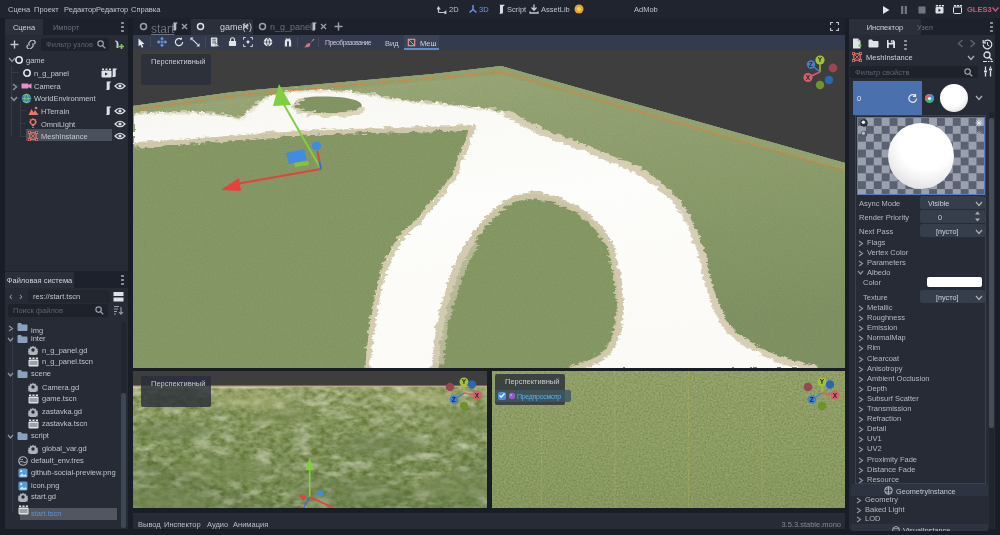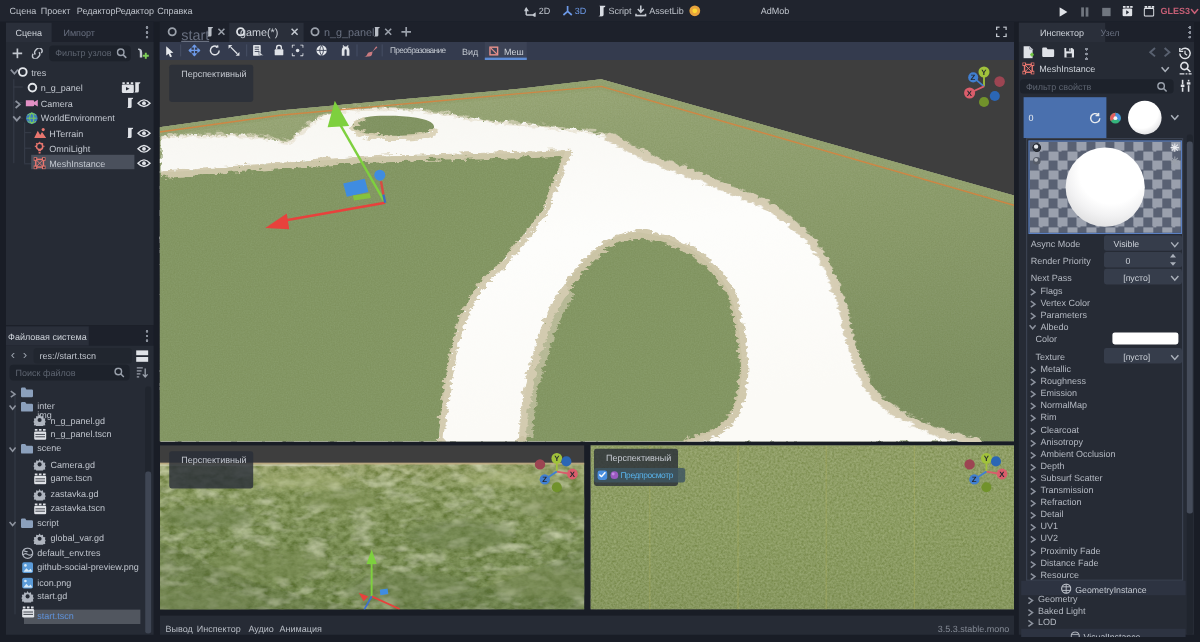--- a/index.html
+++ b/index.html
@@ -106,21 +106,21 @@
 <div class="abs" style="left:20px;top:102px;width:1px;height:34px;background:#353b47;"></div>
 <div class="abs" style="left:20px;top:110px;width:6px;height:1px;background:#353b47;"></div>
 <div class="abs" style="left:20px;top:123px;width:6px;height:1px;background:#353b47;"></div>
 <div class="abs" style="left:20px;top:136px;width:6px;height:1px;background:#353b47;"></div>
 <svg style="left:8px;top:57px;" width="8" height="6" viewBox="0 0 8 6">
     <path d="M1 1 L4 4.5 L7 1" stroke="#8d939e" stroke-width="1.4" fill="none"></path>
   </svg>
 <svg style="left:14px;top:55px;" width="10" height="10" viewBox="0 0 10 10">
     <circle cx="5" cy="5" r="3.2" stroke="#e3e6ea" stroke-width="1.6" fill="none"></circle>
   </svg>
-<div class="trow" style="left:26px;top:54px;">tres</div>
+<div class="trow" style="left:26px;top:54px;">game</div>
 <svg style="left:22px;top:68px;" width="10" height="10" viewBox="0 0 10 10">
     <circle cx="5" cy="5" r="3.2" stroke="#e3e6ea" stroke-width="1.6" fill="none"></circle>
   </svg>
 <div class="trow" style="left:34px;top:67px;">n_g_panel</div>
 <svg style="left:101px;top:68px;" width="11" height="10" viewBox="0 0 11 10">
     <rect x="0.5" y="2.5" width="10" height="7" rx="1" fill="#dfe2e7"></rect>
     <path d="M1 0.5 h2 v1.5 h-2z M4.5 0.5 h2 v1.5 h-2z M8 0.5 h2 v1.5 h-2z" fill="#dfe2e7"></path>
     <path d="M4 4.5 L7 6 L4 7.5z" fill="#262b35"></path>
   </svg>
 <svg style="left:110px;top:68px;" width="9" height="10" viewBox="0 0 9 10">
@@ -207,21 +207,21 @@
     </svg>
 
 <div class="abs" style="left:12px;top:328px;width:1px;height:184px;background:#333945;"></div>
 
 <svg style="left:8px;top:325px;" width="6" height="7" viewBox="0 0 6 7">
       <path d="M1 1 L4.5 3.5 L1 6" stroke="#8d939e" stroke-width="1.3" fill="none"></path>
     </svg>
 <svg style="left:17px;top:322px;" width="11" height="10" viewBox="0 0 11 10">
       <path d="M0.5 2 a1 1 0 0 1 1-1 h2.5 l1 1.5 h4.5 a1 1 0 0 1 1 1 v4.5 a1 1 0 0 1 -1 1 h-8 a1 1 0 0 1 -1-1z" fill="#8ba0bc"></path>
     </svg>
-<div class="frow" style="left:31px;top:340px;">img</div>
+<div class="frow" style="left:31px;top:325px;">img</div>
 
 <svg style="left:7px;top:337px;" width="7" height="6" viewBox="0 0 7 6">
       <path d="M1 1 L3.5 4 L6 1" stroke="#8d939e" stroke-width="1.3" fill="none"></path>
     </svg>
 <svg style="left:17px;top:334px;" width="11" height="10" viewBox="0 0 11 10">
       <path d="M0.5 2 a1 1 0 0 1 1-1 h2.5 l1 1.5 h4.5 a1 1 0 0 1 1 1 v4.5 a1 1 0 0 1 -1 1 h-8 a1 1 0 0 1 -1-1z" fill="#8ba0bc"></path>
     </svg>
 <div class="frow" style="left:31px;top:333px;">inter</div>
 <svg style="left:28px;top:345px;" width="10" height="10" viewBox="0 0 10 10">
       <path d="M5 0.5 l1 1.6 1.8-0.5 0.2 1.9 1.9 0.2-0.5 1.8 1.6 1 -1.6 1 0.5 1.8-1.9 0.2-0.2 1.9-1.8-0.5-1 1.6-1-1.6-1.8 0.5-0.2-1.9-1.9-0.2 0.5-1.8-1.6-1 1.6-1-0.5-1.8 1.9-0.2 0.2-1.9 1.8 0.5z" fill="#aeb4be"></path>
@@ -319,21 +319,21 @@
 <svg style="left:171px;top:22px;" width="8" height="9" viewBox="0 0 8 9">
     <path d="M2 0.5 h4.5 a1.2 1.2 0 0 1 -1.2 1.2 v5.6 a1.2 1.2 0 0 1 -1.2 1.2 h-2.8 a1.2 1.2 0 0 0 1.2 -1.2 v-5.6 a1.2 1.2 0 0 0 -0.5 -1.2z" fill="#b9bec6"></path>
   </svg>
 <svg style="left:181px;top:23px;" width="7" height="7" viewBox="0 0 7 7">
     <path d="M1 1 L6 6 M6 1 L1 6" stroke="#9ba1ab" stroke-width="1.3"></path>
   </svg>
 <div class="abs" style="left:191px;top:19px;width:62px;height:16px;background:#2a2f3a;"></div>
 <svg style="left:196px;top:22px;" width="9" height="9" viewBox="0 0 9 9">
     <circle cx="4.5" cy="4.5" r="3" stroke="#dfe2e7" stroke-width="1.5" fill="none"></circle>
   </svg>
-<div class="abs" style="left:200px;top:22px;font-size:9px;color:#ced3da;">game(*)</div>
+<div class="abs" style="left:220px;top:22px;font-size:9px;color:#ced3da;">game(*)</div>
 <svg style="left:242px;top:23px;" width="7" height="7" viewBox="0 0 7 7">
     <path d="M1 1 L6 6 M6 1 L1 6" stroke="#c3c8d0" stroke-width="1.3"></path>
   </svg>
 <svg style="left:258px;top:22px;" width="9" height="9" viewBox="0 0 9 9">
     <circle cx="4.5" cy="4.5" r="3" stroke="#9ba1ab" stroke-width="1.5" fill="none"></circle>
   </svg>
 <div class="abs" style="left:270px;top:22px;font-size:9px;color:#697080;">n_g_panel</div>
 <svg style="left:310px;top:22px;" width="8" height="9" viewBox="0 0 8 9">
     <path d="M2 0.5 h4.5 a1.2 1.2 0 0 1 -1.2 1.2 v5.6 a1.2 1.2 0 0 1 -1.2 1.2 h-2.8 a1.2 1.2 0 0 0 1.2 -1.2 v-5.6 a1.2 1.2 0 0 0 -0.5 -1.2z" fill="#b9bec6"></path>
   </svg>

